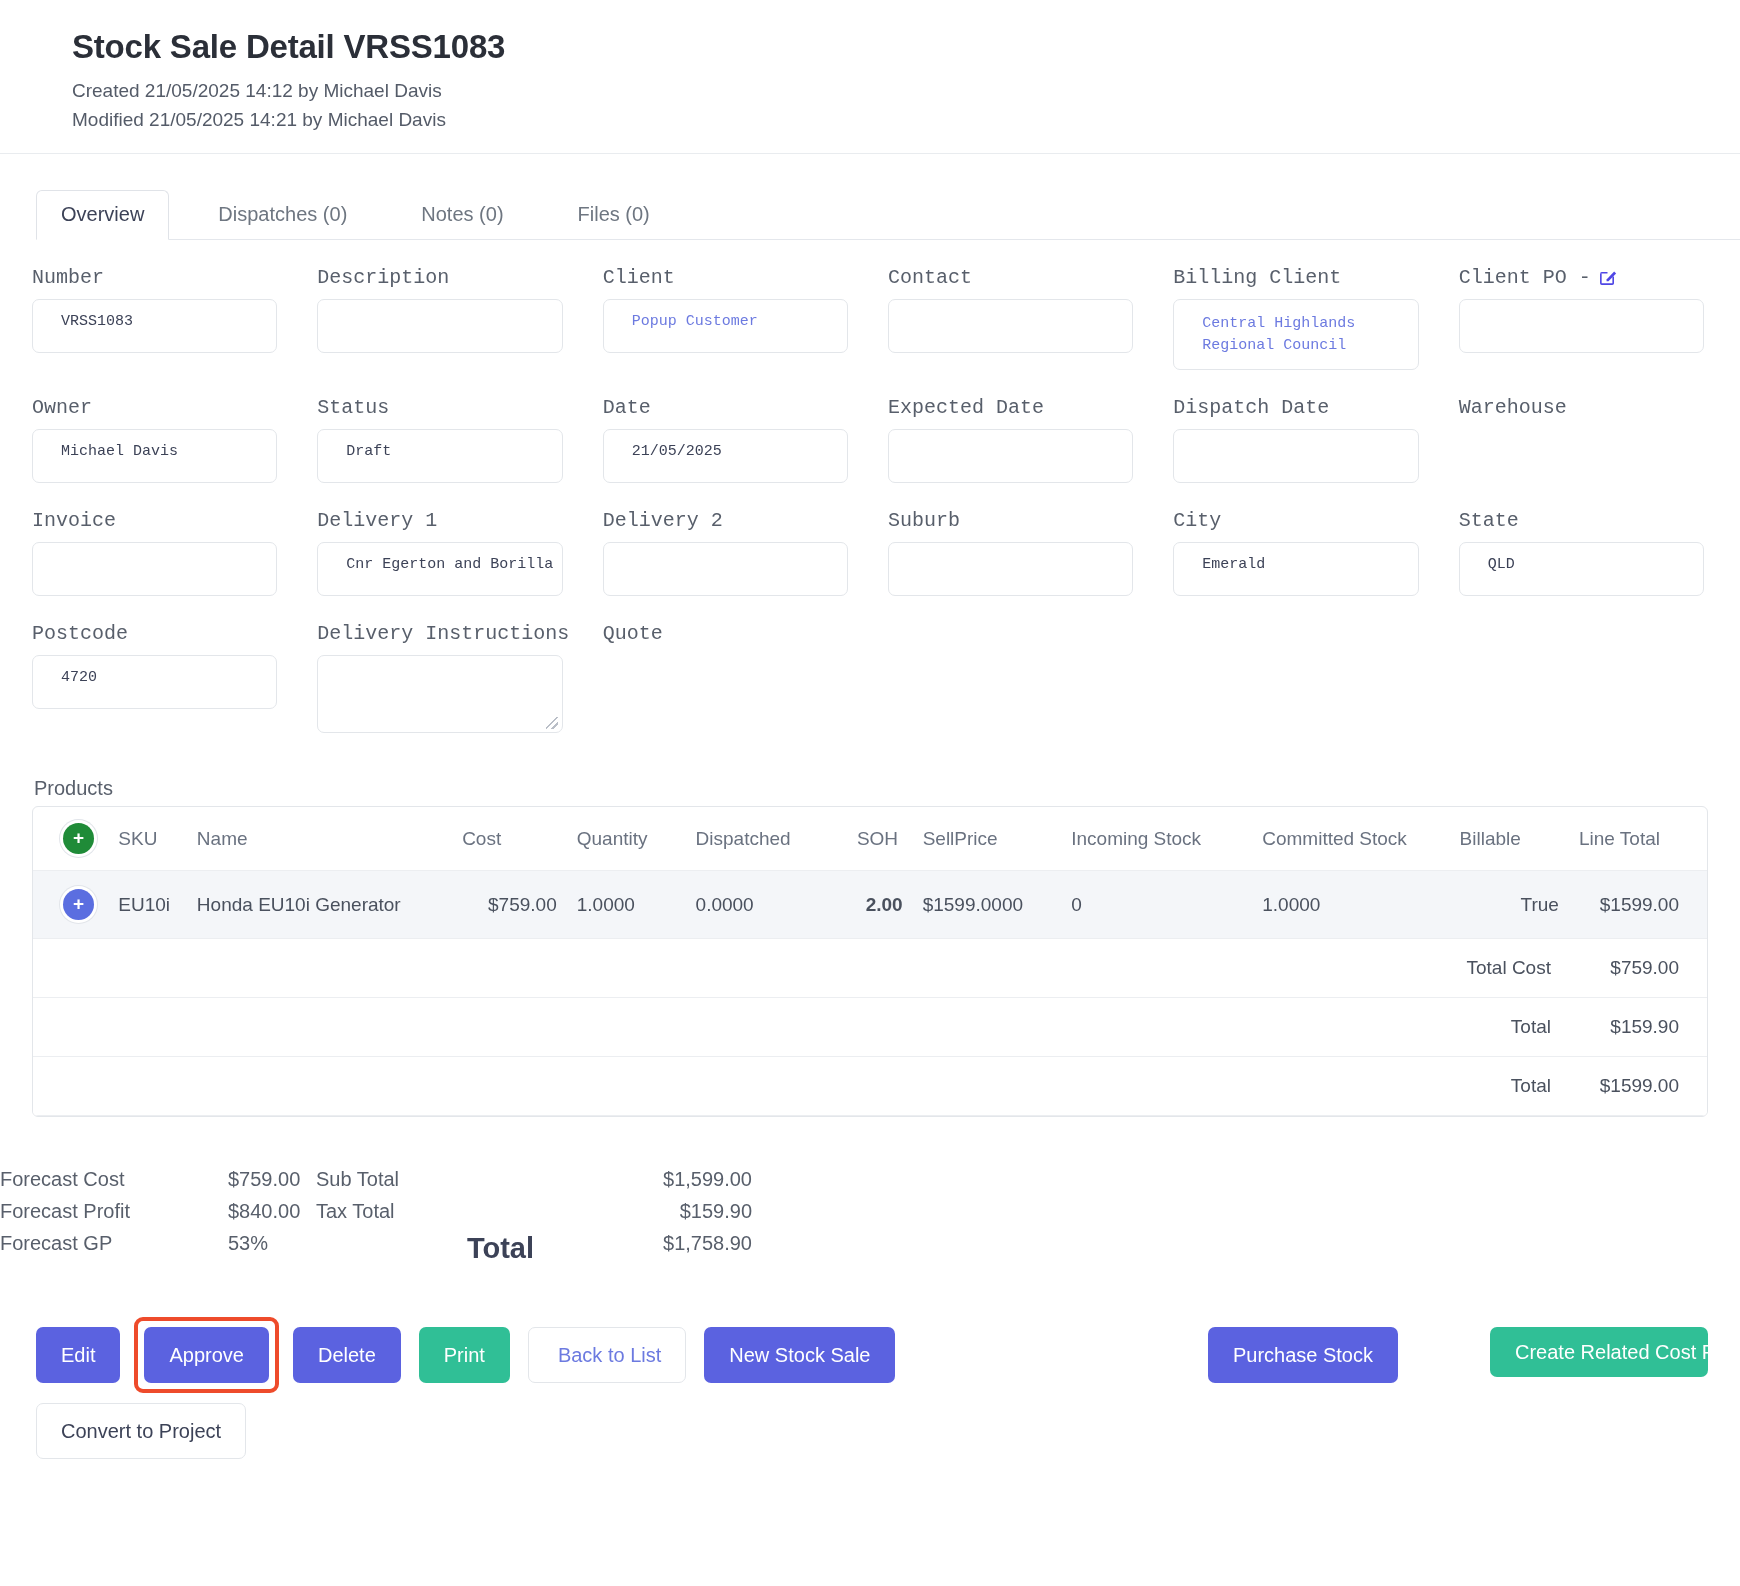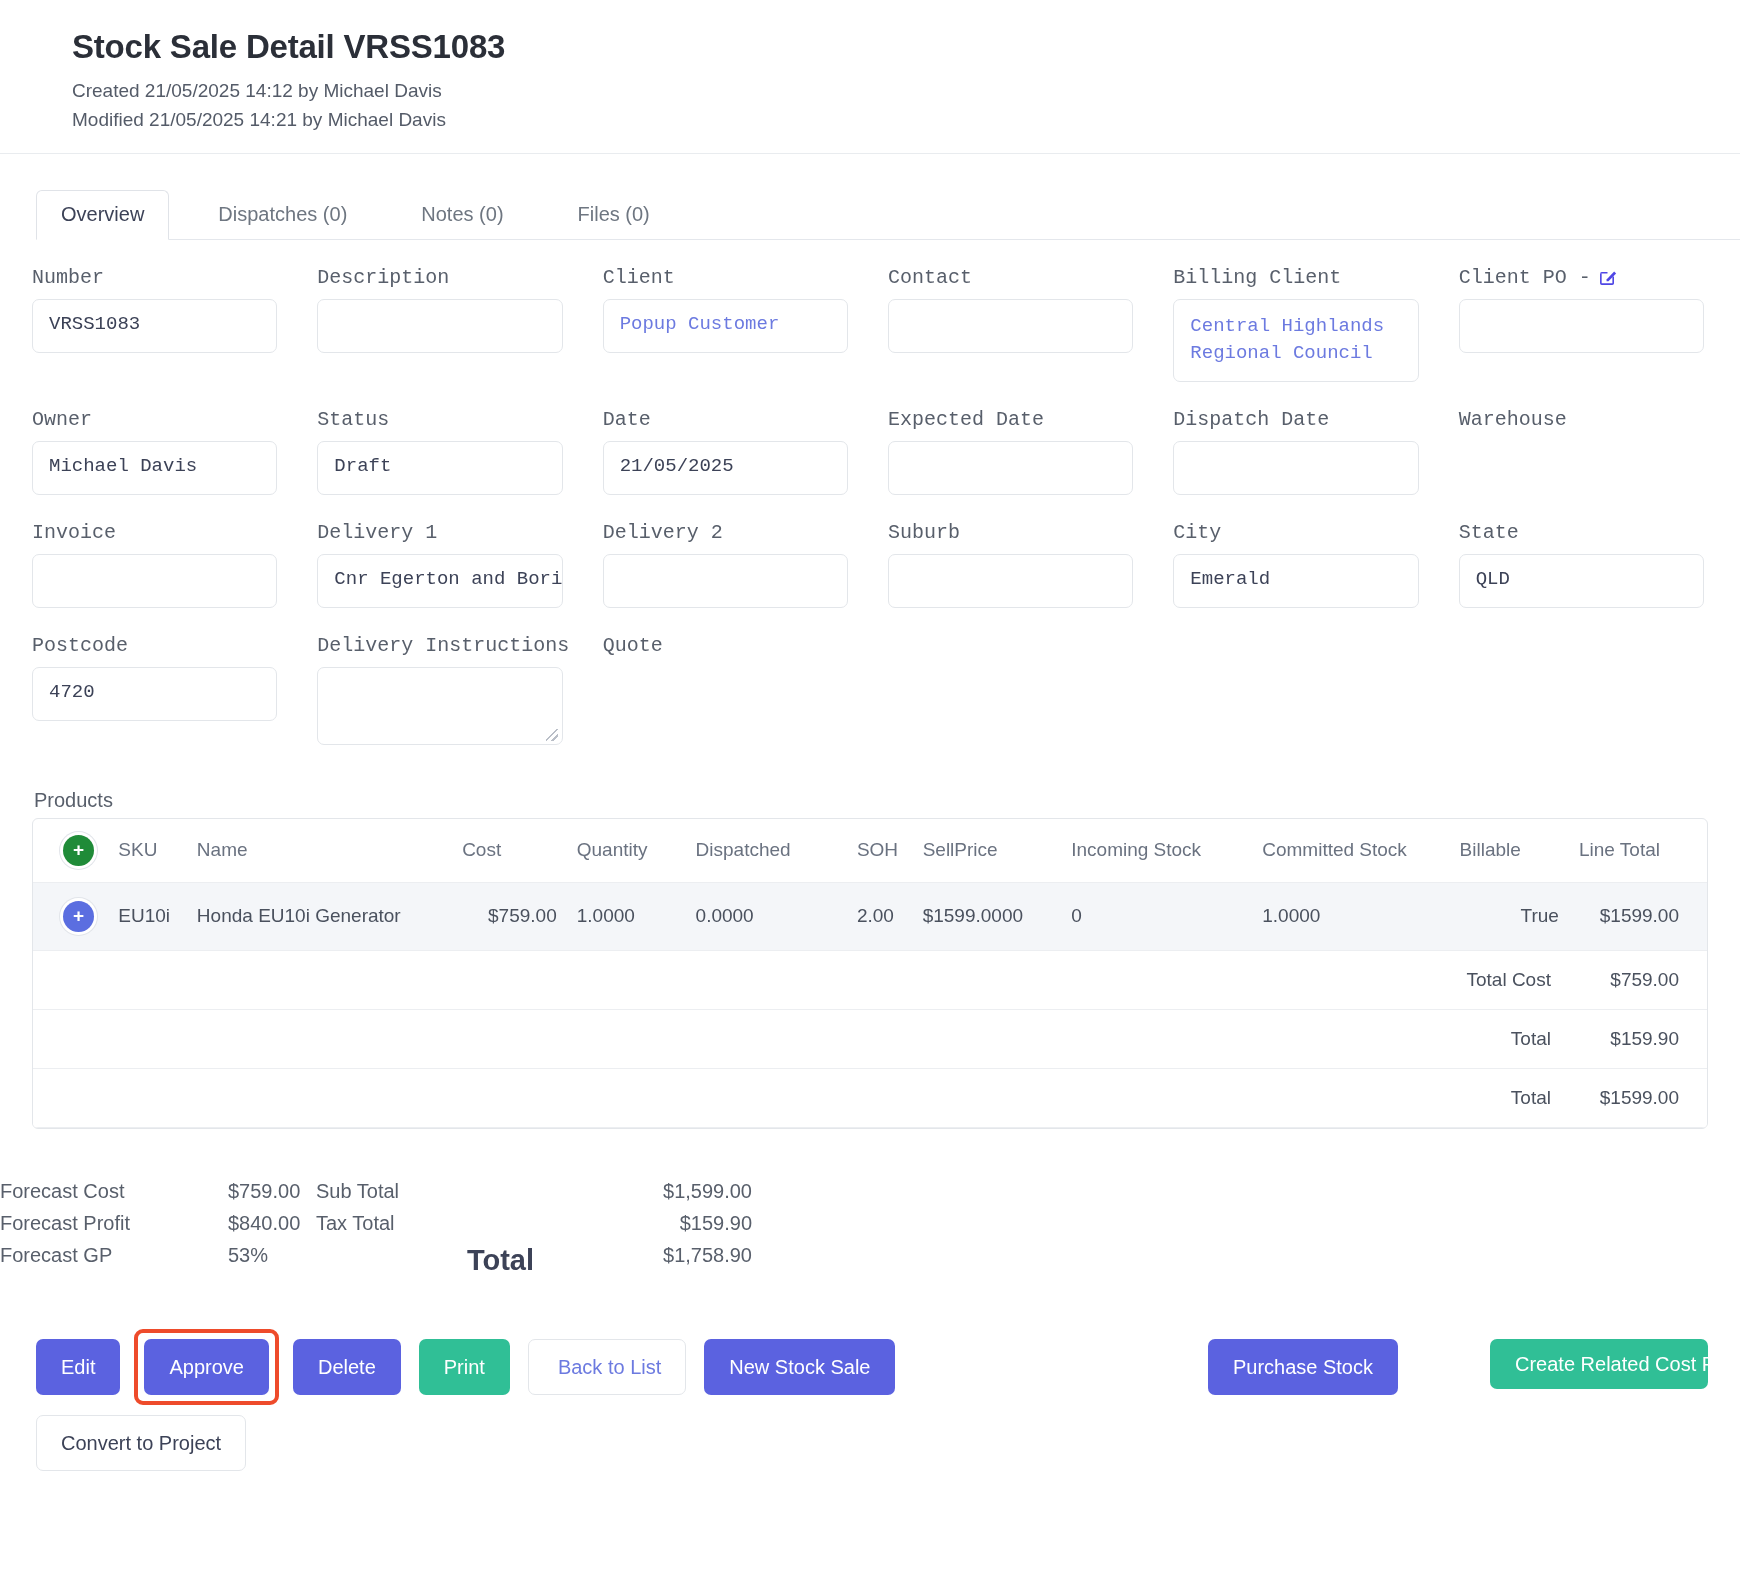--- a/index.html
+++ b/index.html
@@ -83,22 +83,22 @@
     white-space: nowrap;
     display: flex;
     align-items: center;
     gap: 7px;
   }
   .field-box {
     border: 1px solid #e3e6ea;
     border-radius: 7px;
     background: #fff;
     min-height: 54px;
-    padding: 13px 16px;
-    font-size: 19px;
+    padding: 13px 28px;
+    font-size: 15px;
     color: #3c4257;
     overflow: hidden;
     white-space: nowrap;
   }
   .field-box.link { color: #6c7ae0; }
   .field-box.wrap { white-space: normal; line-height: 1.45; }
   .field-box.textarea {
     min-height: 78px;
     position: relative;
   }
@@ -145,21 +145,21 @@
     white-space: nowrap;
   }
   table.products tbody tr.line-row { background: #f4f6f9; }
   table.products tbody tr.total-row td { background: #ffffff; }
   .c-icon { width: 64px; padding-left: 30px !important; }
   .c-sku { width: 74px; }
   .c-name { width: 250px; }
   .c-cost { width: 108px; text-align: right; }
   .c-qty  { width: 112px; }
   .c-disp { width: 152px; }
-  .c-soh  { width: 62px; text-align: left; }
+  .c-soh  { width: 62px; text-align: right; font-weight: bold; }
   .c-sell { width: 140px; }
   .c-inc  { width: 180px; }
   .c-com  { width: 186px; }
   .c-bill { width: 112px; text-align: right; }
   .c-line { width: 130px; text-align: right; padding-right: 28px !important; }
   .blue-link { color: #6c7ae0; }
   .totals-label { text-align: right; color: #4a515e; padding-right: 18px !important; }
 
   .circ {
     width: 31px; height: 31px;

